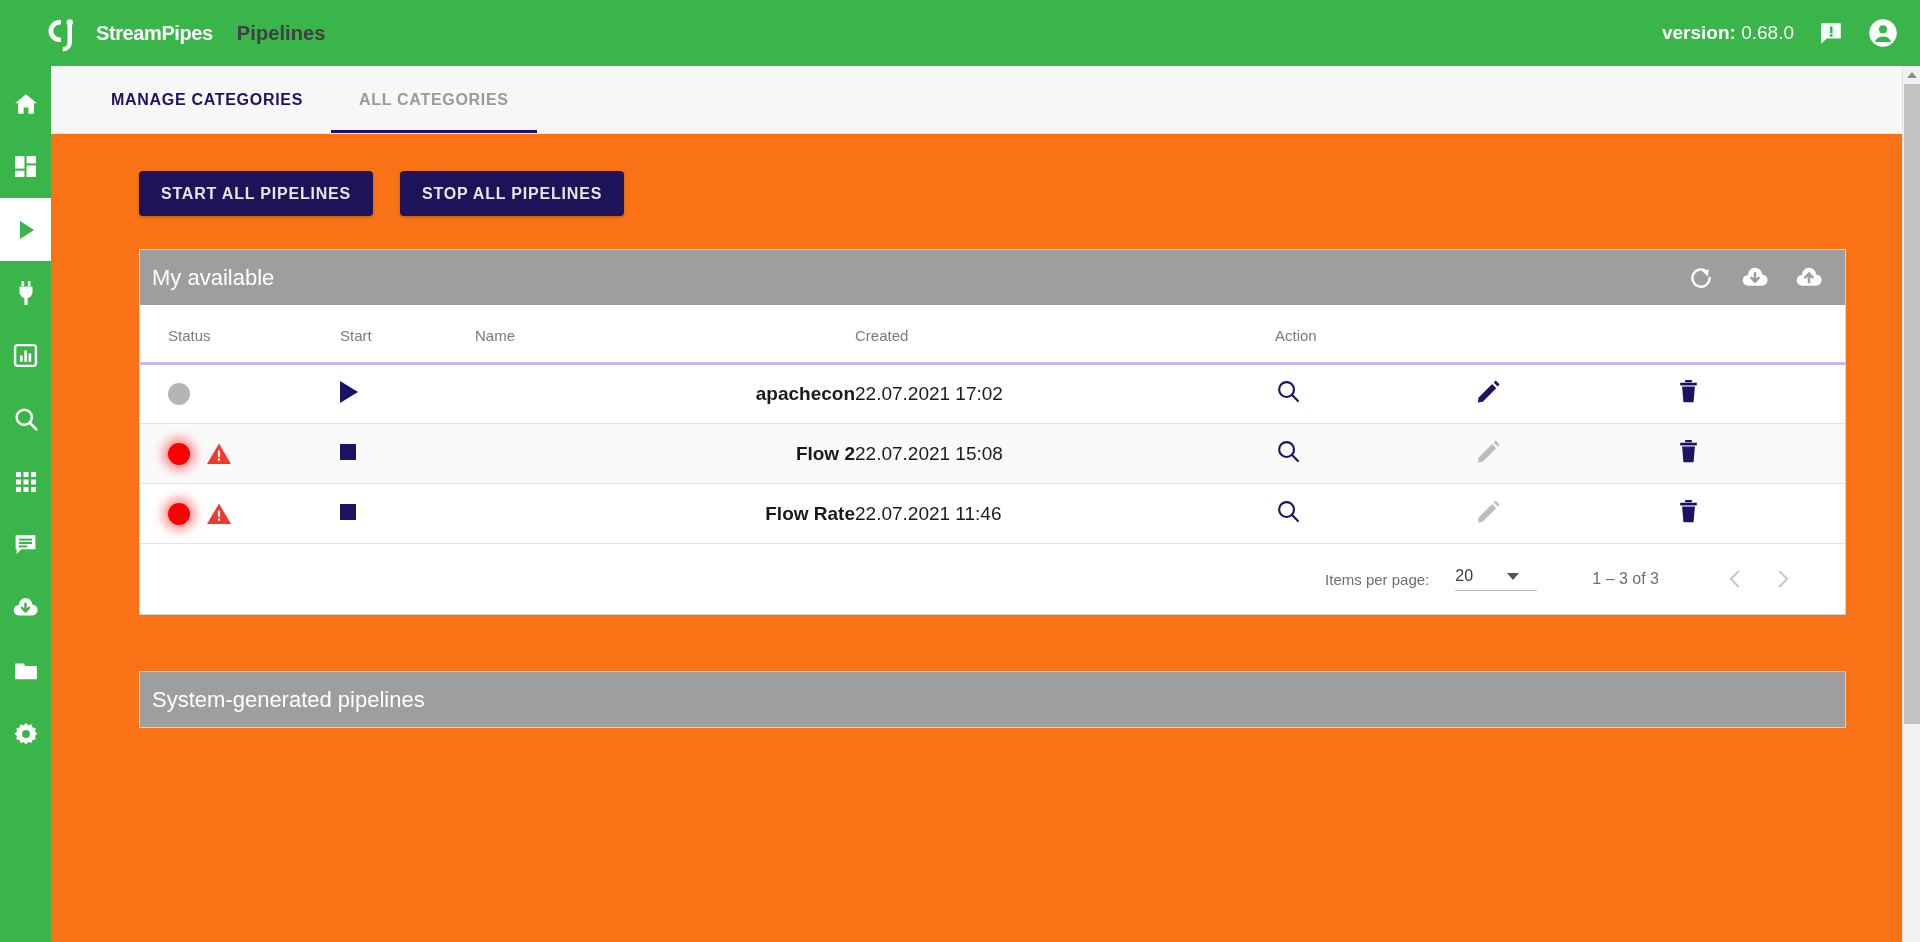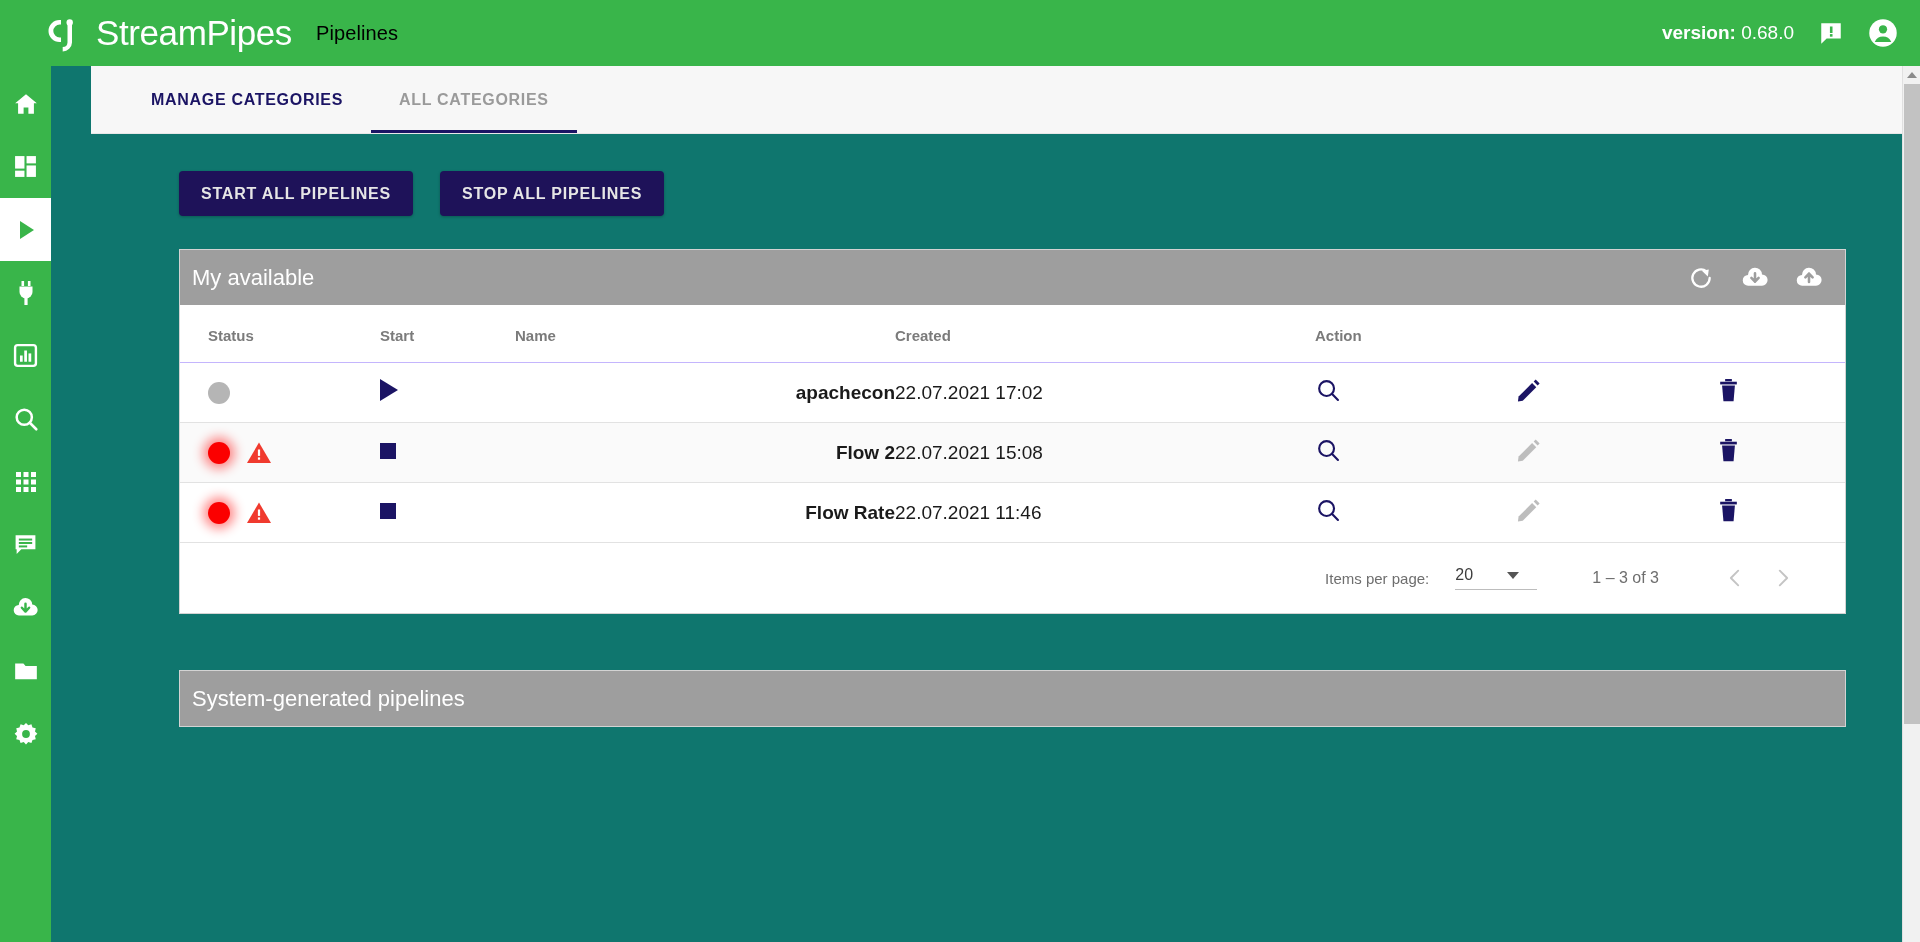--- a/index.html
+++ b/index.html
@@ -13,24 +13,24 @@
 
   
   .topbar {
     height: 66px; background: #39b54a; flex: 0 0 66px;
     display: flex; align-items: center; padding: 0 22px 0 0;
     position: relative; z-index: 5;
   }
   .brand { display: flex; align-items: center; margin-left: 47px; }
   .brand-logo { width: 40px; height: 40px; margin-right: 9px; }
   .brand-name {
-    color: #ffffff; font-size: 35px; font-weight: 400; letter-spacing: -0.4px;
+    color: #ffffff; font-size: 20px; font-weight: 700; letter-spacing: -0.4px;
   }
   .page-title {
-    color: #000000; font-size: 20px; font-weight: 400; margin-left: 24px; letter-spacing: 0.1px;
+    color: #404040; font-size: 20px; font-weight: 700; margin-left: 24px; letter-spacing: 0.1px;
   }
   .topbar-right { margin-left: auto; display: flex; align-items: center; gap: 22px; }
   .version-text { color: #ffffff; font-size: 19px; }
   .version-text b { font-weight: 700; }
   .topbar-icon { width: 30px; height: 30px; display: flex; align-items: center; justify-content: center; cursor: pointer; }
 
   
   .body-area { flex: 1; display: flex; min-height: 0; position: relative; }
 
   
@@ -43,21 +43,21 @@
     height: 63px; display: flex; align-items: center; justify-content: center;
     cursor: pointer;
   }
   .side-item.active { background: #ffffff; }
   .side-item svg { display: block; }
 
   
   .content-wrap { flex: 1; min-width: 0; background: #fafafa; position: relative; overflow: hidden; }
   .content {
     position: absolute; inset: 0 18px 0 0;
-    background: #0f766e; overflow: hidden; padding-left: 40px;
+    background: #f97316; overflow: hidden;
   }
 
   
   .tabs-bar {
     height: 68px; background: #f7f7f7;
     display: flex; align-items: stretch; padding-left: 32px;
     border-bottom: 1px solid #e8e8e8;
   }
   .tab {
     display: flex; align-items: center; padding: 0 28px;
@@ -95,22 +95,22 @@
     display: flex; align-items: center;
     padding: 0 22px 0 12px;
   }
   .panel-title { color: #ffffff; font-size: 22px; font-weight: 400; }
   .panel-header-actions { margin-left: auto; display: flex; align-items: center; gap: 26px; }
   .hdr-icon { cursor: pointer; display: flex; align-items: center; justify-content: center; width: 28px; height: 28px; }
 
   
   table.pipes { width: 100%; border-collapse: collapse; background: #fff; }
   table.pipes thead th {
-    text-align: left; font-size: 15px; font-weight: 700; color: #7b7b7b;
-    padding: 22px 0 18px 0; border-bottom: 1px solid #c4b5fd;
+    text-align: left; font-size: 15px; font-weight: 400; color: #7b7b7b;
+    padding: 22px 0 18px 0; border-bottom: 3px solid #c4b5fd;
   }
   table.pipes tbody td {
     border-bottom: 1px solid #e2e2e2;
     height: 60px; vertical-align: middle;
     font-size: 19px; color: #1a1a1a;
   }
   table.pipes tbody tr.alt td { background: #fafafa; }
   .col-status { width: 200px; padding-left: 28px !important; }
   .col-start  { width: 135px; }
   .col-name   { width: 380px; }

